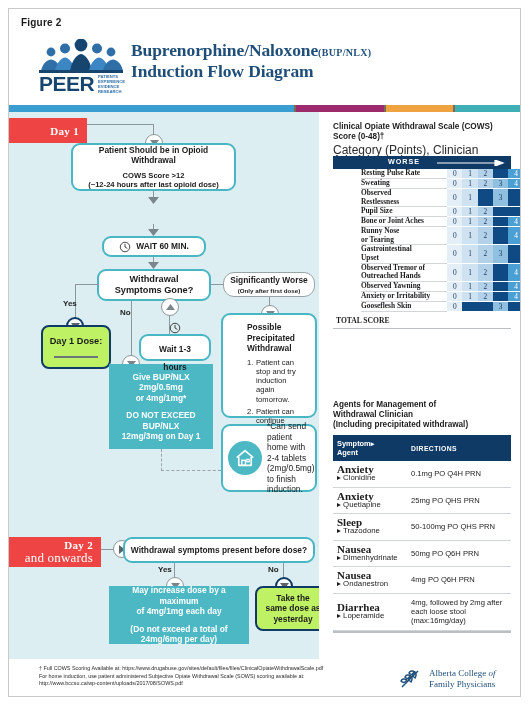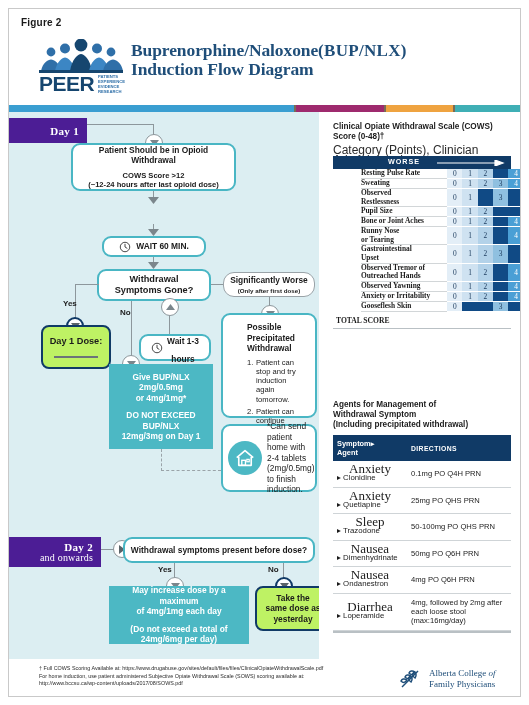--- a/index.html
+++ b/index.html
@@ -13,37 +13,37 @@
     position:absolute; left:8px; top:8px; width:513px; height:689px;
     border:1px solid #c9c9c9; background:#ffffff; overflow:hidden;
   }
 
   
   .fig-label { position:absolute; left:12px; top:8px; font-size:10px; font-weight:bold; color:#1b1b1b; letter-spacing:.2px; }
   .hdr { position:absolute; left:0; top:28px; width:513px; height:60px; }
   .logo { position:absolute; left:28px; top:2px; width:88px; height:56px; }
   .title-wrap { position:absolute; left:122px; top:4px; }
   .t-line { font-family:"Liberation Serif", serif; font-weight:bold; color:#1f4e79; font-size:17.5px; line-height:19px; letter-spacing:-.1px; }
-  .t-small { font-size:17px; letter-spacing:.3px; }
+  .t-small { font-size:10px; letter-spacing:.3px; }
 
   .accent { position:absolute; left:0; top:96px; width:513px; height:7px; display:flex; }
   .accent i { display:block; height:100%; }
 
   
   .left { position:absolute; left:0; top:103px; width:310px; height:547px; background:#dceef2; }
   .right { position:absolute; left:310px; top:103px; width:203px; height:547px; background:#ffffff; }
 
   
   .daytag {
-    position:absolute; background:#4c1d95; color:#ffffff;
+    position:absolute; background:#ef4444; color:#ffffff;
     font-family:"Liberation Serif", serif; display:flex; flex-direction:column;
     align-items:flex-end; justify-content:center; padding-right:8px;
   }
   .daytag .d1 { font-size:11px; font-weight:bold; letter-spacing:.3px; }
-  .daytag .d2 { font-size:10px; letter-spacing:.2px; margin-top:-1px; }
+  .daytag .d2 { font-size:13px; letter-spacing:.2px; margin-top:-1px; }
 
   .nodeW {
     position:absolute; background:#ffffff; border:2px solid #49b6c4;
     border-radius:9px; display:flex; flex-direction:column;
     align-items:center; justify-content:center; text-align:center;
     color:#1b1b1b;
   }
   .nodeTeal {
     position:absolute; background:#4cb8c4; color:#ffffff;
     display:flex; flex-direction:column; align-items:center;
@@ -117,21 +117,21 @@
     padding:4px 3px 3px 3px; color:#1b1b1b; }
 
   .medhead { font-size:8.2px; font-weight:bold; line-height:10px; color:#1b1b1b; }
   table.meds { border-collapse:collapse; width:178px; margin-top:5px; }
   table.meds th {
     background:#103a66; color:#ffffff; text-align:left;
     font-size:7.4px; padding:4px 4px; vertical-align:middle; font-weight:bold;
   }
   table.meds th.dir { font-size:6.8px; letter-spacing:.4px; }
   table.meds td { border-bottom:.8px solid #cfd4d7; padding:4px 4px; vertical-align:middle; }
-  .sym { font-family:"Liberation Serif", serif; font-weight:normal; font-size:13px; color:#1b1b1b; line-height:8px;text-align:center; }
+  .sym { font-family:"Liberation Serif", serif; font-weight:bold; font-size:11px; color:#1b1b1b; line-height:8px; }
   .agent { font-size:7.8px; color:#1b1b1b; line-height:9.5px; }
   .dirs { font-size:7.6px; color:#1b1b1b; line-height:9.4px; }
   .medsep { width:178px; height:2.5px; background:#b9c0c4; }
 
   
   .footer { position:absolute; left:0; top:650px; width:513px; height:39px; background:#ffffff; }
   .fnote { position:absolute; left:30px; top:6px; width:330px; font-size:5.4px; line-height:7.6px; color:#2b2b2b; }
   .acfp { position:absolute; left:389px; top:8px; display:flex; align-items:center; gap:5px; }
   .acfp .txt { font-family:"Liberation Serif", serif; color:#1f4e79; font-size:9px; line-height:11px; }
   .acfp .txt .it { font-style:italic; }
@@ -266,21 +266,21 @@
       <div class="fz9 b">BUP/NLX</div>
       <div class="fz9 b">12mg/3mg on Day 1</div>
     </div>
 
     <div class="line vline" style="left:160px;top:197px;height:26px;"></div>
     <div class="knob" style="left:152px;top:186px;">
       <svg width="9" height="6" viewBox="0 0 9 6">
           <path d="M0 6h9L4.5 0z" fill="#7b868c"></path>
         </svg>
     </div>
-    <div class="nodeW" style="left:130px;top:222px;width:72px;height:27px;flex-direction:row;gap:4px;">
+    <div class="nodeW" style="left:130px;top:222px;width:72px;height:27px;flex-direction:column;gap:4px;">
       <svg class="clock" viewBox="0 0 24 24">
         <circle cx="12" cy="12" r="9.5" fill="none" stroke="#1b1b1b" stroke-width="1.6"></circle>
         <path d="M12 6.5V12l4 2.5" fill="none" stroke="#1b1b1b" stroke-width="1.6" stroke-linecap="round"></path>
       </svg>
       <span>
         <span class="fz9 b">Wait 1-3</span><br>
         <span class="fz9 b">hours</span>
       </span>
     </div>
 
@@ -490,21 +490,21 @@
               <td class="cell" style="background: rgb(73, 168, 222); color: rgb(255, 255, 255);">5</td>
             </tr>
           </tbody>
       </table>
       <div class="total">TOTAL SCORE</div>
       <div style="width:178px;height:1.5px;background:#b9c0c4;"></div>
     </div>
 
     <div class="rpad" style="top:288px;">
       <div class="medhead">Agents for Management of</div>
-      <div class="medhead">Withdrawal Symptom</div>
+      <div class="medhead">Withdrawal Clinician</div>
       <div class="medhead">(Including precipitated withdrawal)</div>
       <table class="meds">
         <thead>
           <tr>
             <th style="width:74px;">
               <span>Symptom</span><span style="font-size:7px;">▸</span><br>
               <span>Agent</span>
             </th>
             <th class="dir">DIRECTIONS</th>
           </tr>

